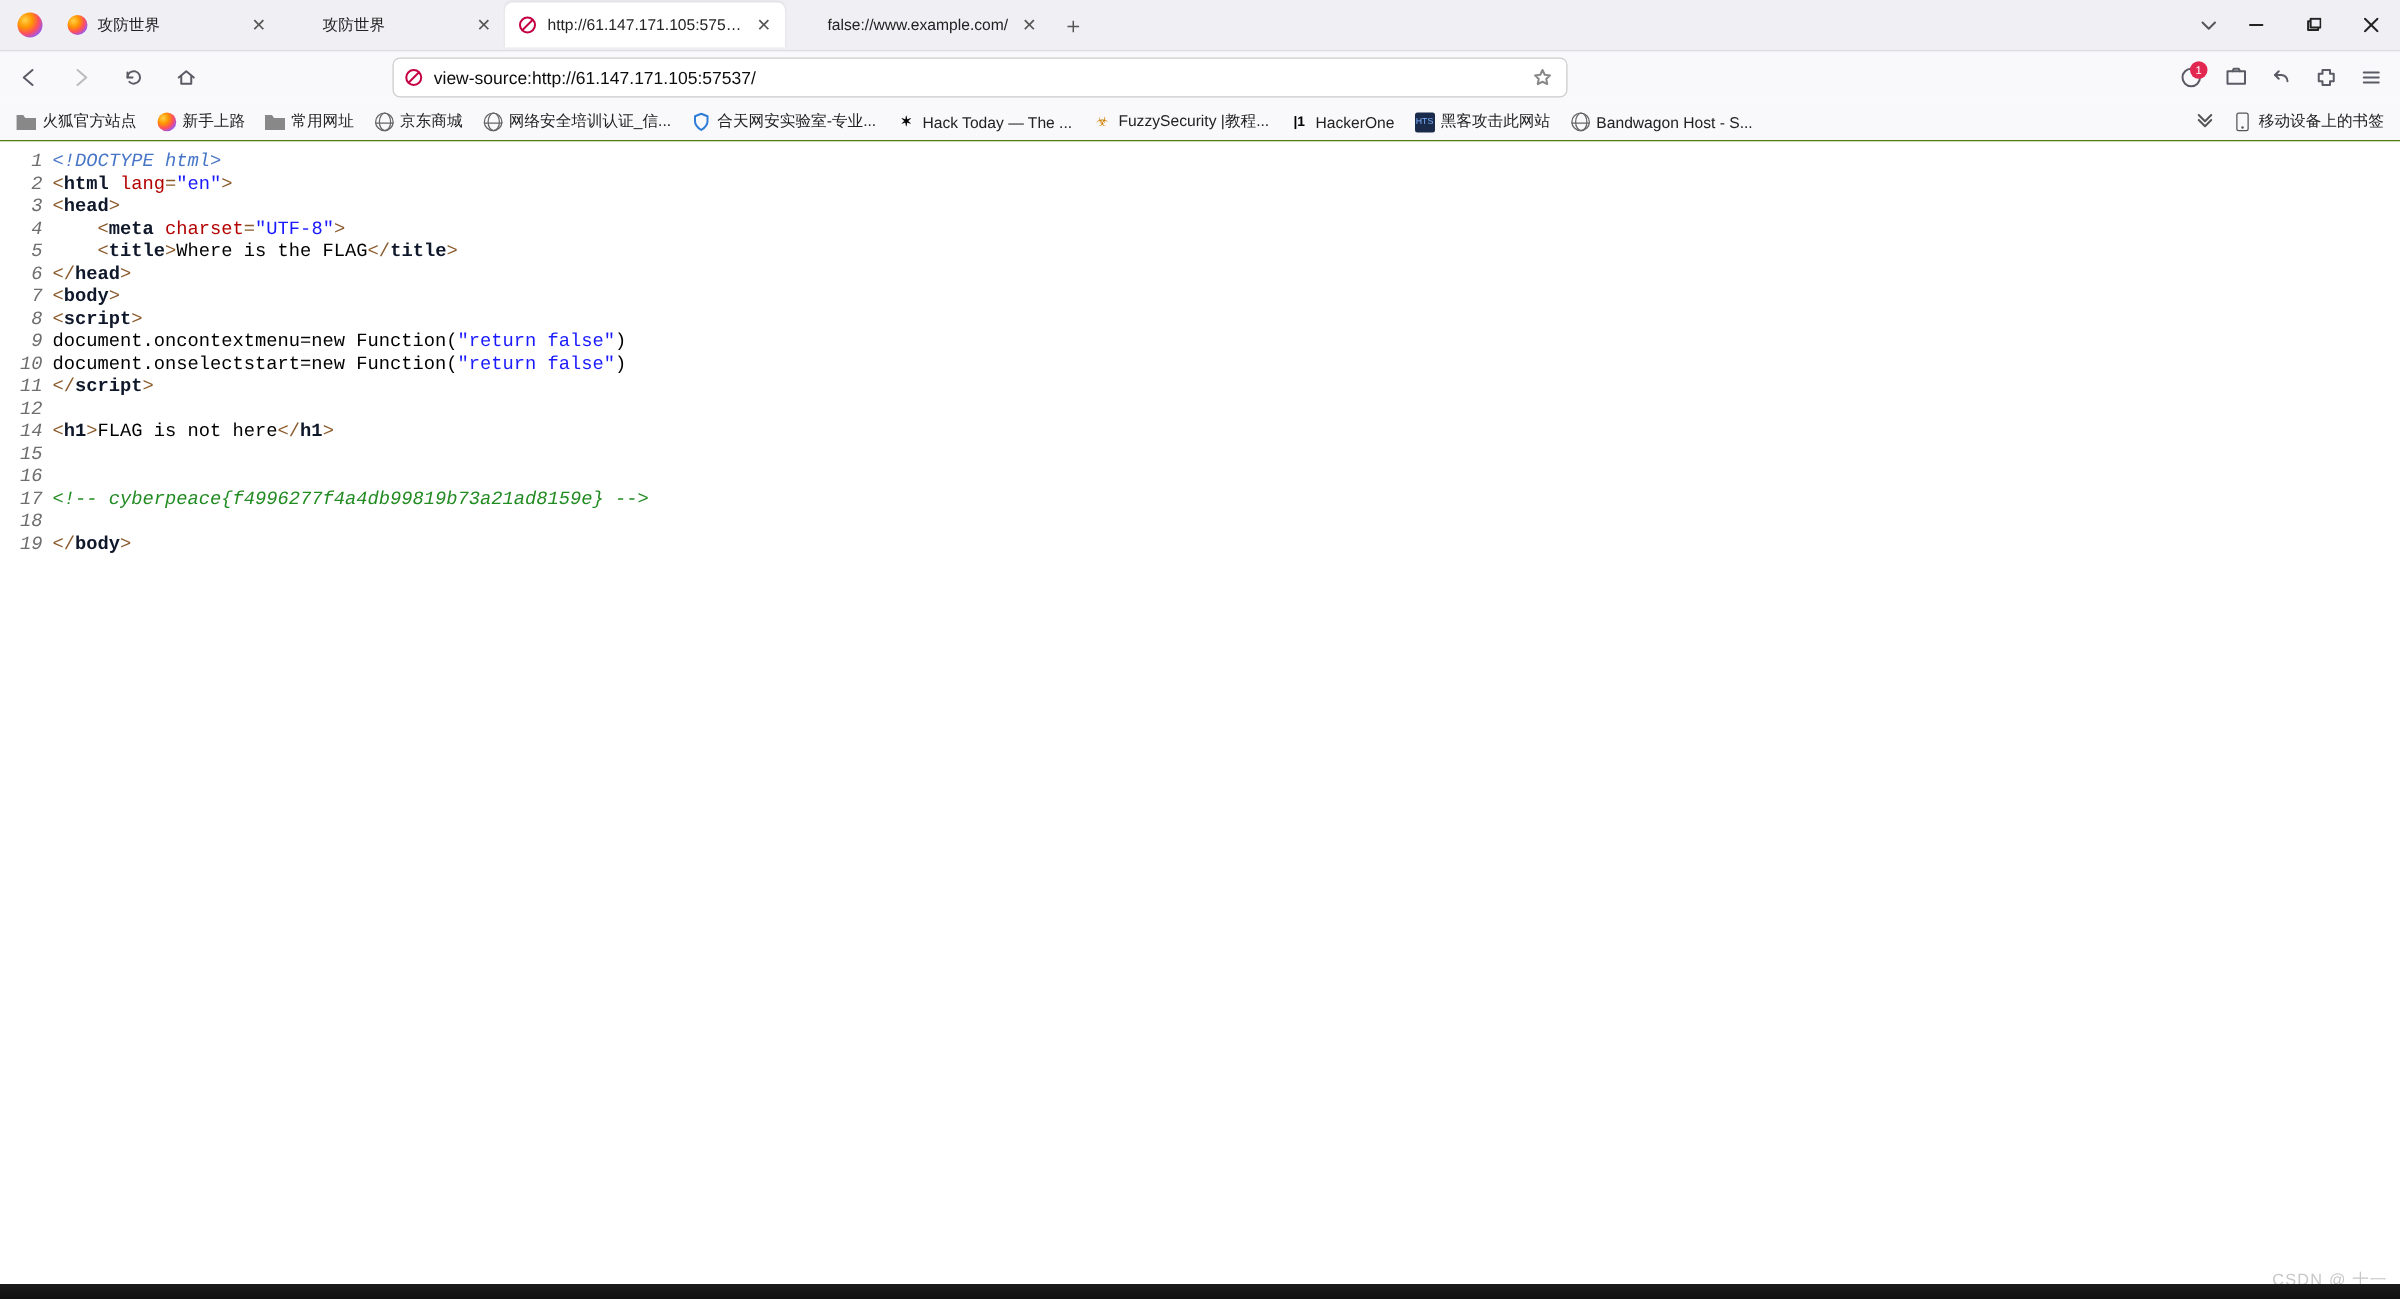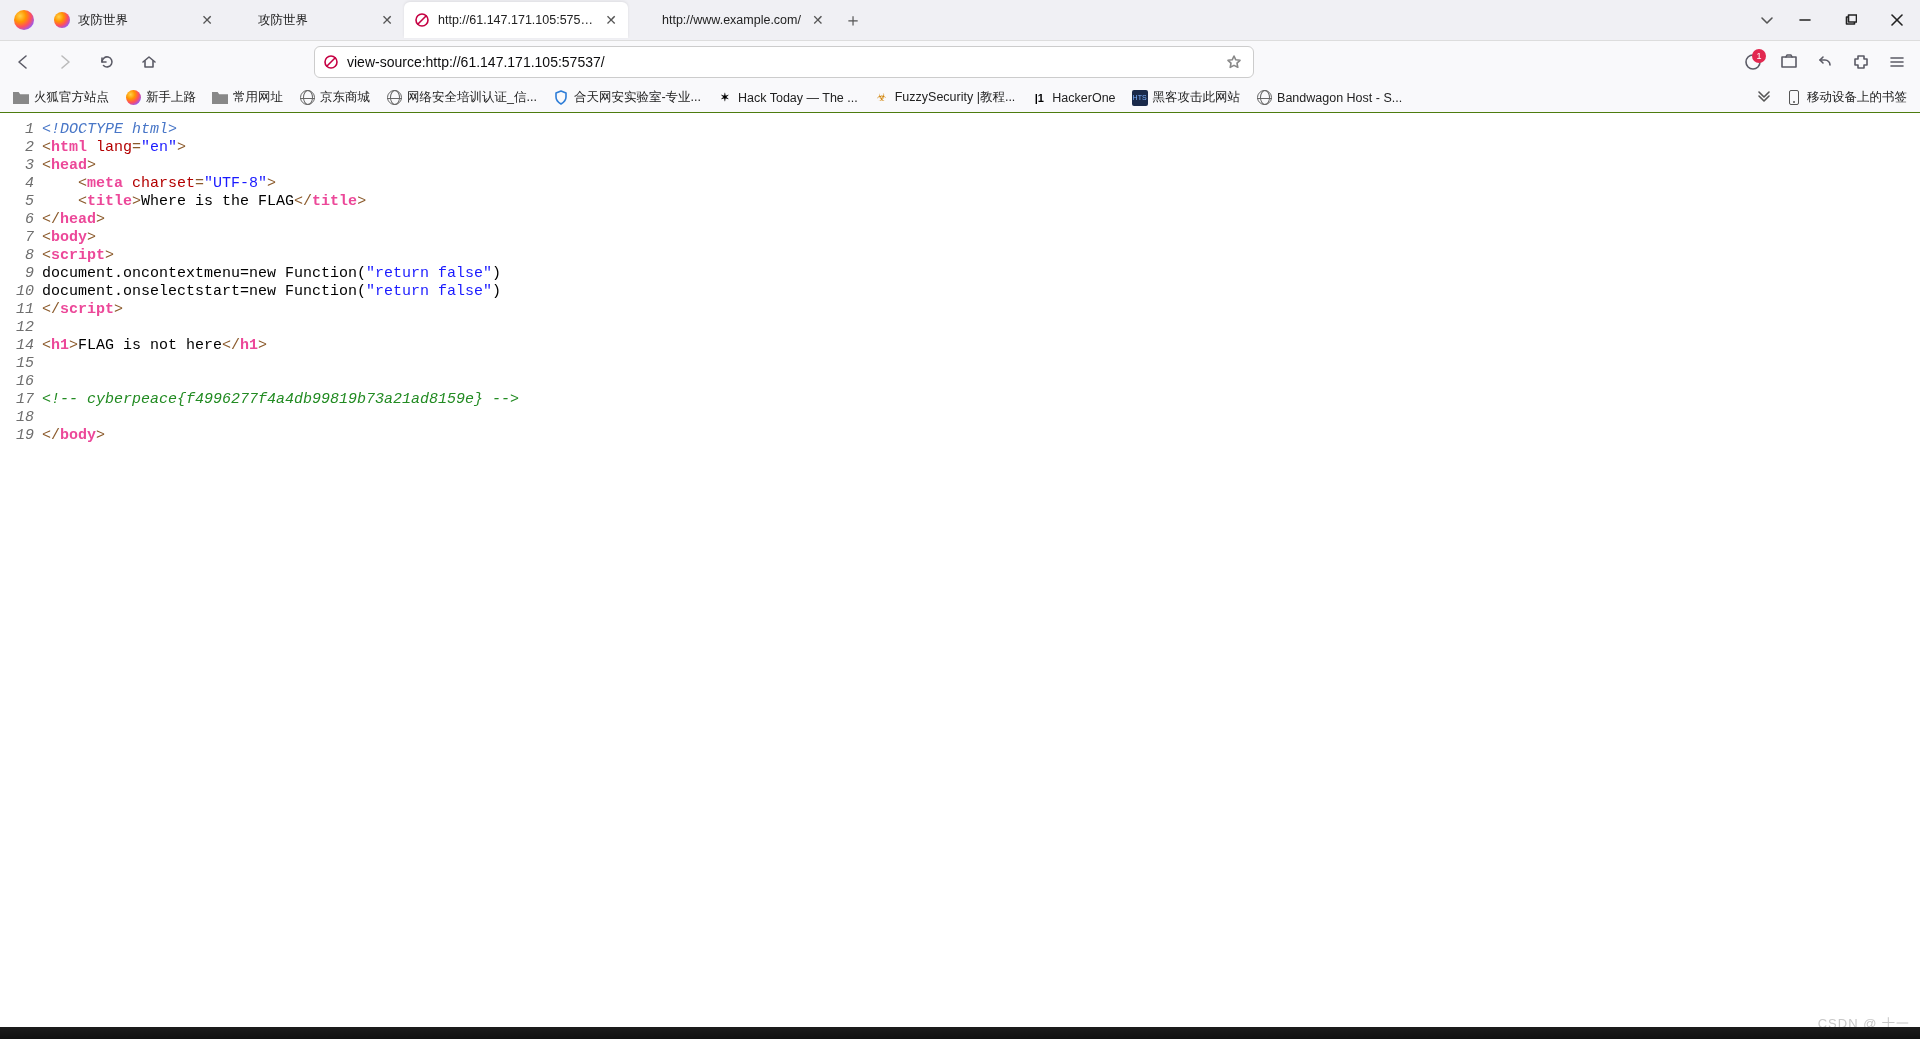--- a/index.html
+++ b/index.html
@@ -41,21 +41,21 @@
   .bm-overflow { width:26px; height:26px; display:flex; align-items:center; justify-content:center; color:#555; }
 
   
   .source { padding:8px 0 0 0; font-family:"Consolas","Courier New",monospace; font-size:15px; line-height:18px; }
   .src-line { display:flex; white-space:pre; }
   .gutter { width:40px; text-align:right; padding-right:6px; color:#6e6e6e; font-style:italic; user-select:none; font-family:"Consolas","Courier New",monospace; }
   .code { flex:1; padding-left:2px; }
   .ital { font-style:italic; }
   .pbrown { color:#8b5a2b; }   
   .doct { color:#4876c7; font-style:italic; }
-  .tag  { color:#ec4899; font-weight:bold; }
+  .tag  { color:#0f172a; font-weight:bold; }
   .attn { color:#b30000; font-weight:normal; }
   .attv { color:#1a1aff; }
   .txt  { color:#000; }
   .cmt  { color:#228b22; font-style:italic; }
 
   
   .watermark { position:fixed; right:10px; bottom:6px; color:#c7c7c7; font-size:13px; font-family:"Microsoft YaHei",sans-serif; letter-spacing:1px; }
 
   
   svg { display:block; }
@@ -98,21 +98,21 @@
           <circle cx="8" cy="8" r="6" class="stroke" style="stroke:#c50042"></circle>
           <line x1="4" y1="12" x2="12" y2="4" class="stroke" style="stroke:#c50042"></line>
         </svg>
     </span>
     <span class="title">http://61.147.171.105:57537/</span>
     <span class="close">✕</span>
   </div>
 
   <div class="tab" style="min-width:200px;">
     <span class="fav"></span>
-    <span class="title">http://www.example.com/</span>
+    <span class="title">false://www.example.com/</span>
     <span class="close">✕</span>
   </div>
 
   <div class="newtab">＋</div>
 
   <div class="spacer"></div>
   <div class="tabdrop">
     <svg width="16" height="16">
         <polyline points="3,6 8,11 13,6" class="stroke"></polyline>
       </svg>

